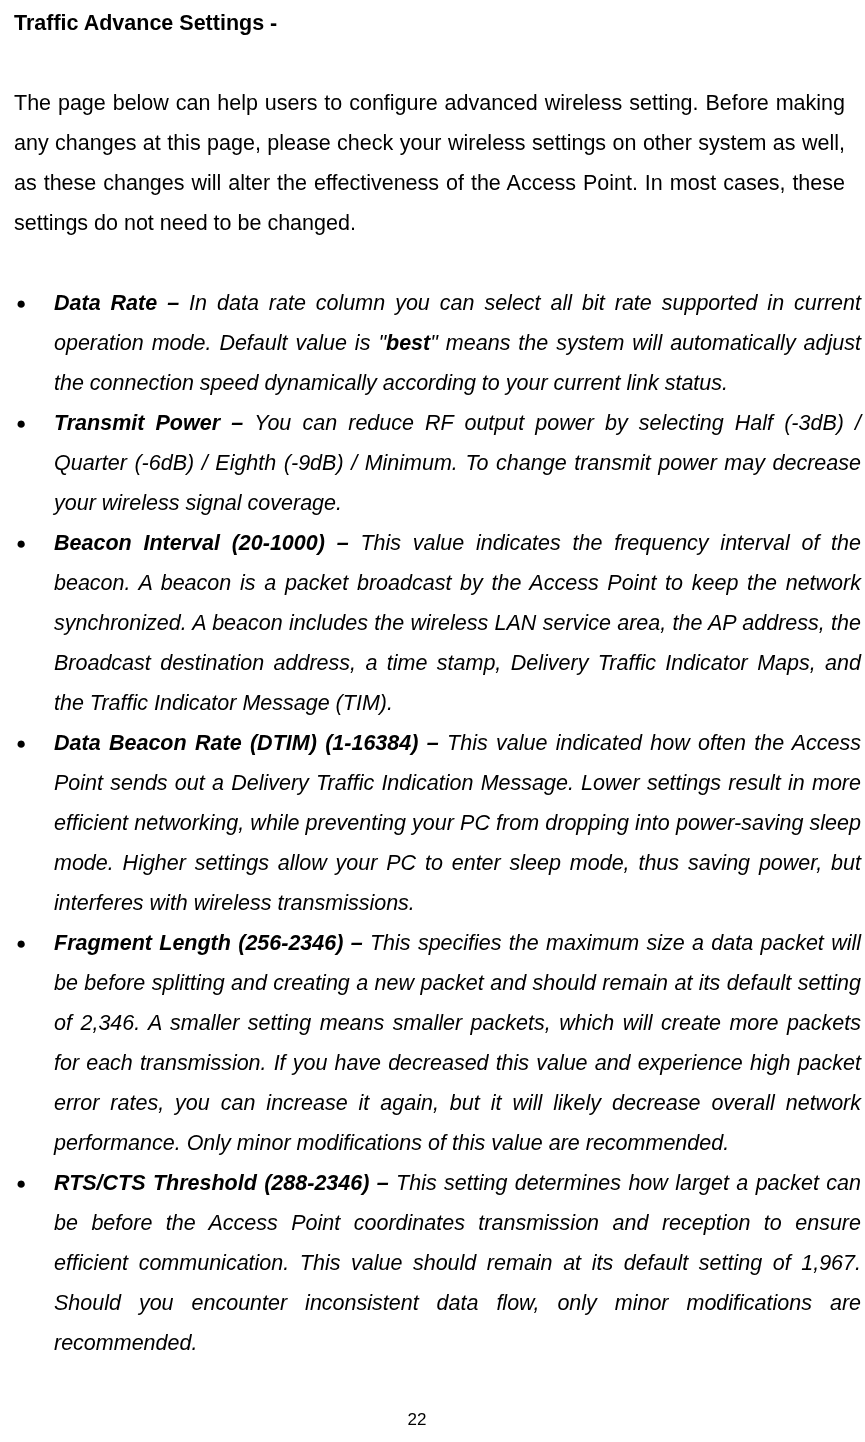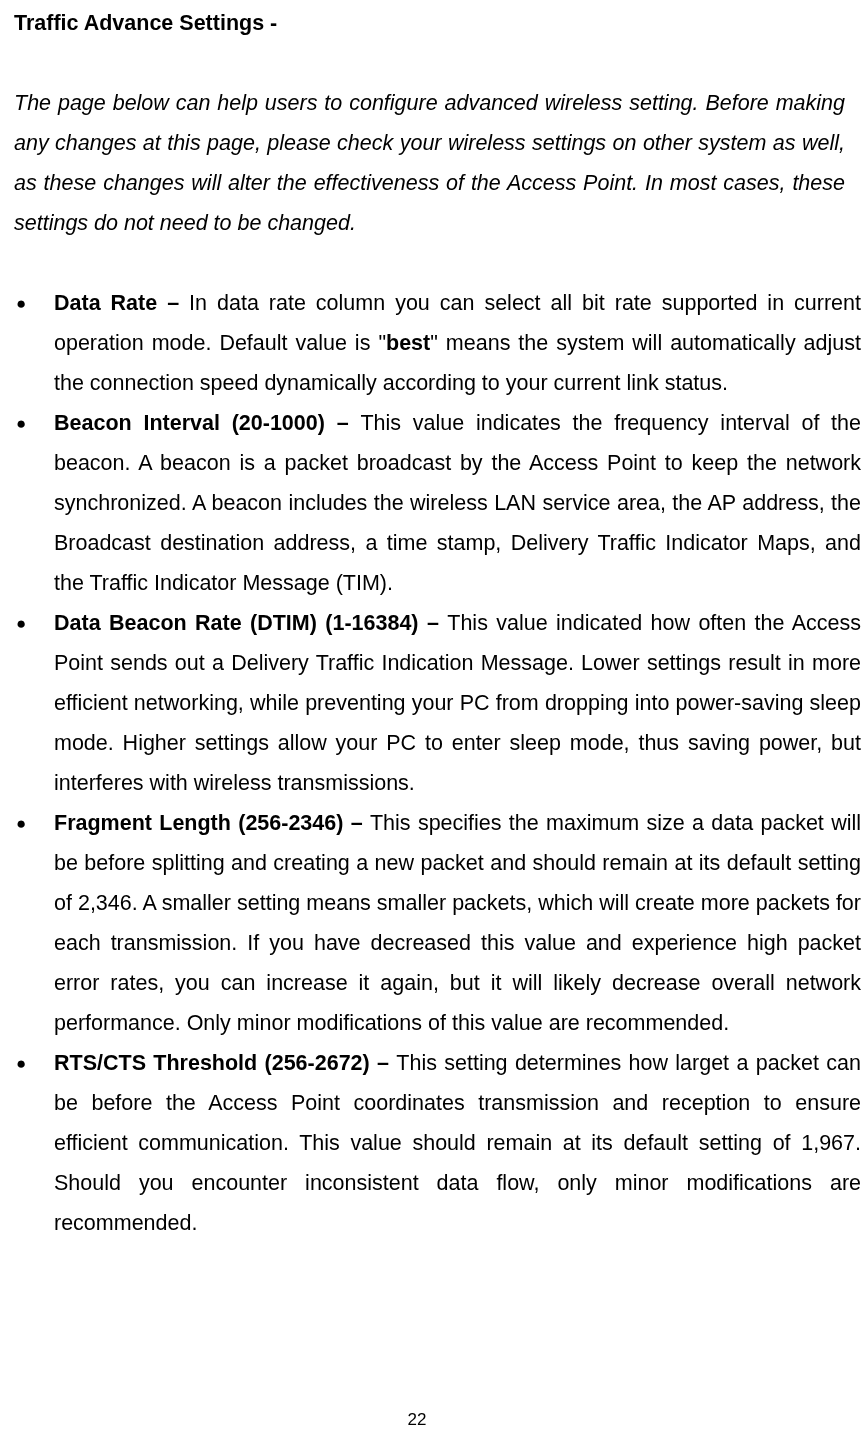--- a/index.html
+++ b/index.html
@@ -15,31 +15,31 @@
       position: relative;
     }
     .heading {
       font-weight: bold;
       margin-bottom: 40px;
     }
     .intro {
       margin-bottom: 40px;
       text-align: justify;
       padding-right: 20px;
-      font-style: italic;
     }
     ul.bullets {
       list-style: none;
       padding-left: 40px;
       padding-right: 4px;
     }
     ul.bullets li {
       position: relative;
       text-align: justify;
       margin-bottom: 0;
+      font-style: italic;
     }
     ul.bullets li::before {
       content: "\25CF";
       position: absolute;
       left: -38px;
       top: 0;
       font-size: 17px;
       line-height: 40px;
     }
     .term { font-weight: bold; }
@@ -58,26 +58,29 @@
 
 <div class="heading">Traffic Advance Settings -</div>
 
 <div class="intro">The page below can help users to configure advanced wireless setting. Before making any changes at this page, please check your wireless settings on other system as well, as these changes will alter the effectiveness of the Access Point. In most cases, these settings do not need to be changed.</div>
 
 <ul class="bullets">
   <li>
     <span class="term">Data Rate – </span><span>In data rate column you can select all bit rate supported in current operation mode. Default value is "</span><span class="term">best</span><span>" means the system will automatically adjust the connection speed dynamically according to your current link status.</span>
   </li>
   <li>
+    <span class="term">Transmit Power – </span><span>You can reduce RF output power by selecting Half (-3dB) / Quarter (-6dB) / Eighth (-9dB) / Minimum. To change transmit power may decrease your wireless signal coverage.</span>
+  </li>
+  <li>
     <span class="term">Beacon Interval (20-1000) – </span><span>This value indicates the frequency interval of the beacon. A beacon is a packet broadcast by the Access Point to keep the network synchronized. A beacon includes the wireless LAN service area, the AP address, the Broadcast destination address, a time stamp, Delivery Traffic Indicator Maps, and the Traffic Indicator Message (TIM).</span>
   </li>
   <li>
     <span class="term">Data Beacon Rate (DTIM) (1-16384) – </span><span>This value indicated how often the Access Point sends out a Delivery Traffic Indication Message. Lower settings result in more efficient networking, while preventing your PC from dropping into power-saving sleep mode. Higher settings allow your PC to enter sleep mode, thus saving power, but interferes with wireless transmissions.</span>
   </li>
   <li>
     <span class="term">Fragment Length (256-2346) – </span><span>This specifies the maximum size a data packet will be before splitting and creating a new packet and should remain at its default setting of 2,346. A smaller setting means smaller packets, which will create more packets for each transmission. If you have decreased this value and experience high packet error rates, you can increase it again, but it will likely decrease overall network performance. Only minor modifications of this value are recommended.</span>
   </li>
   <li>
-    <span class="term">RTS/CTS Threshold (256-2672) – </span><span>This setting determines how larget a packet can be before the Access Point coordinates transmission and reception to ensure efficient communication. This value should remain at its default setting of 1,967. Should you encounter inconsistent data flow, only minor modifications are recommended.</span>
+    <span class="term">RTS/CTS Threshold (288-2346) – </span><span>This setting determines how larget a packet can be before the Access Point coordinates transmission and reception to ensure efficient communication. This value should remain at its default setting of 1,967. Should you encounter inconsistent data flow, only minor modifications are recommended.</span>
   </li>
 </ul>
 
 <div class="page-num">22</div>
 
 </body></html>

